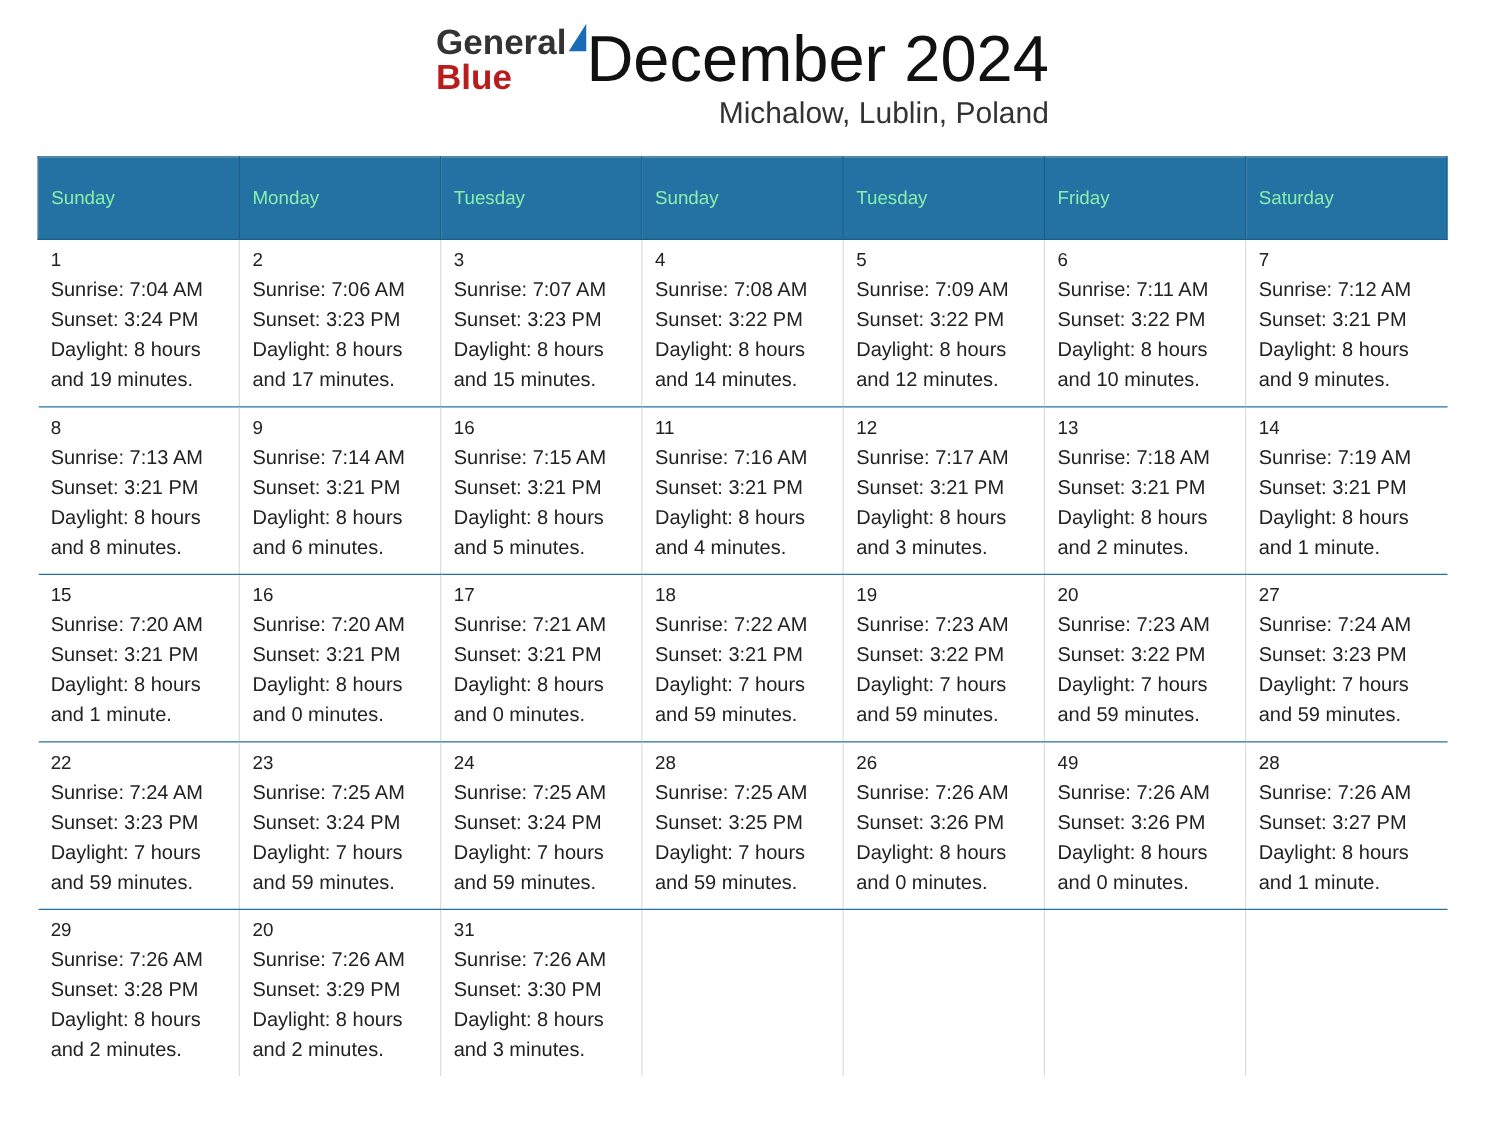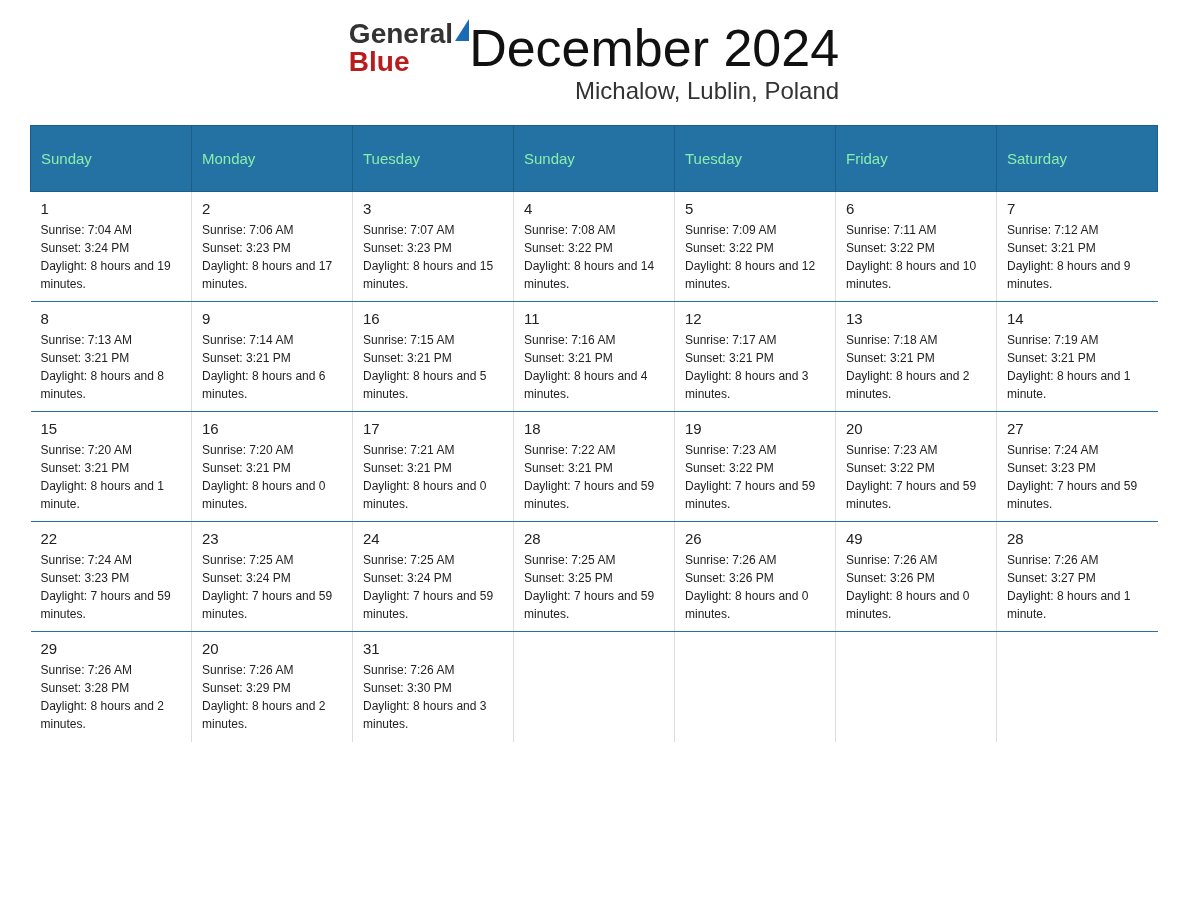--- a/index.html
+++ b/index.html
@@ -88,21 +88,21 @@
     tbody tr td:last-child {
       border-right: none;
     }
     .day-number {
       font-size: 15px;
       font-weight: normal;
       margin-bottom: 4px;
       display: block;
     }
     .day-info {
-      font-size: 12px;
+      font-size: 16px;
       line-height: 1.5;
       color: #222;
     }
     tbody tr:last-child td {
       border-bottom: none;
     }
   </style>
 </head>
 <body>
 

